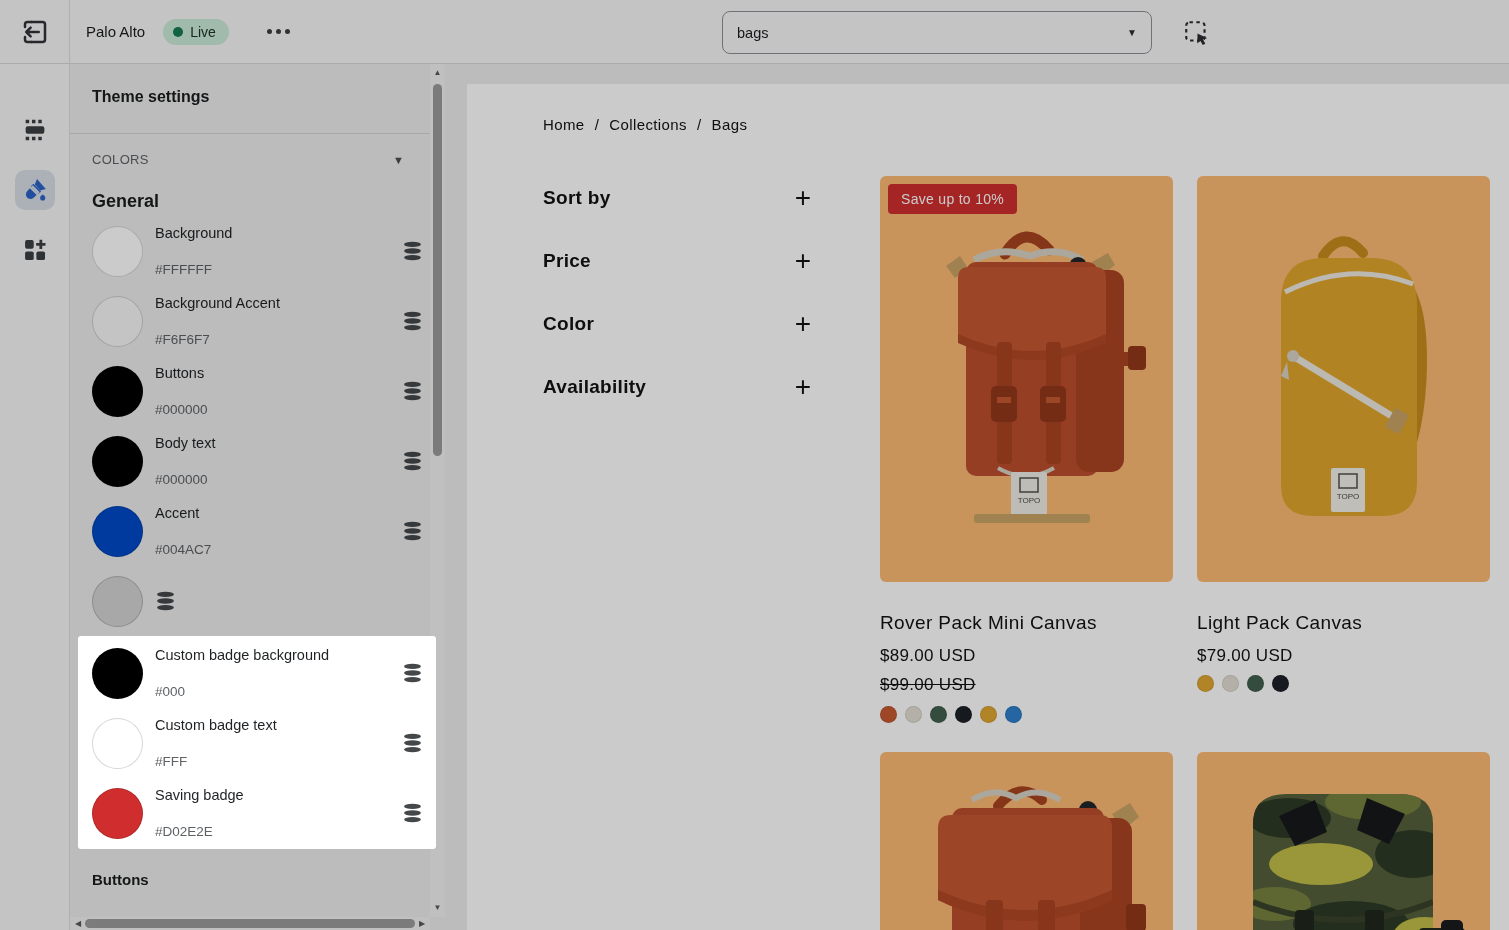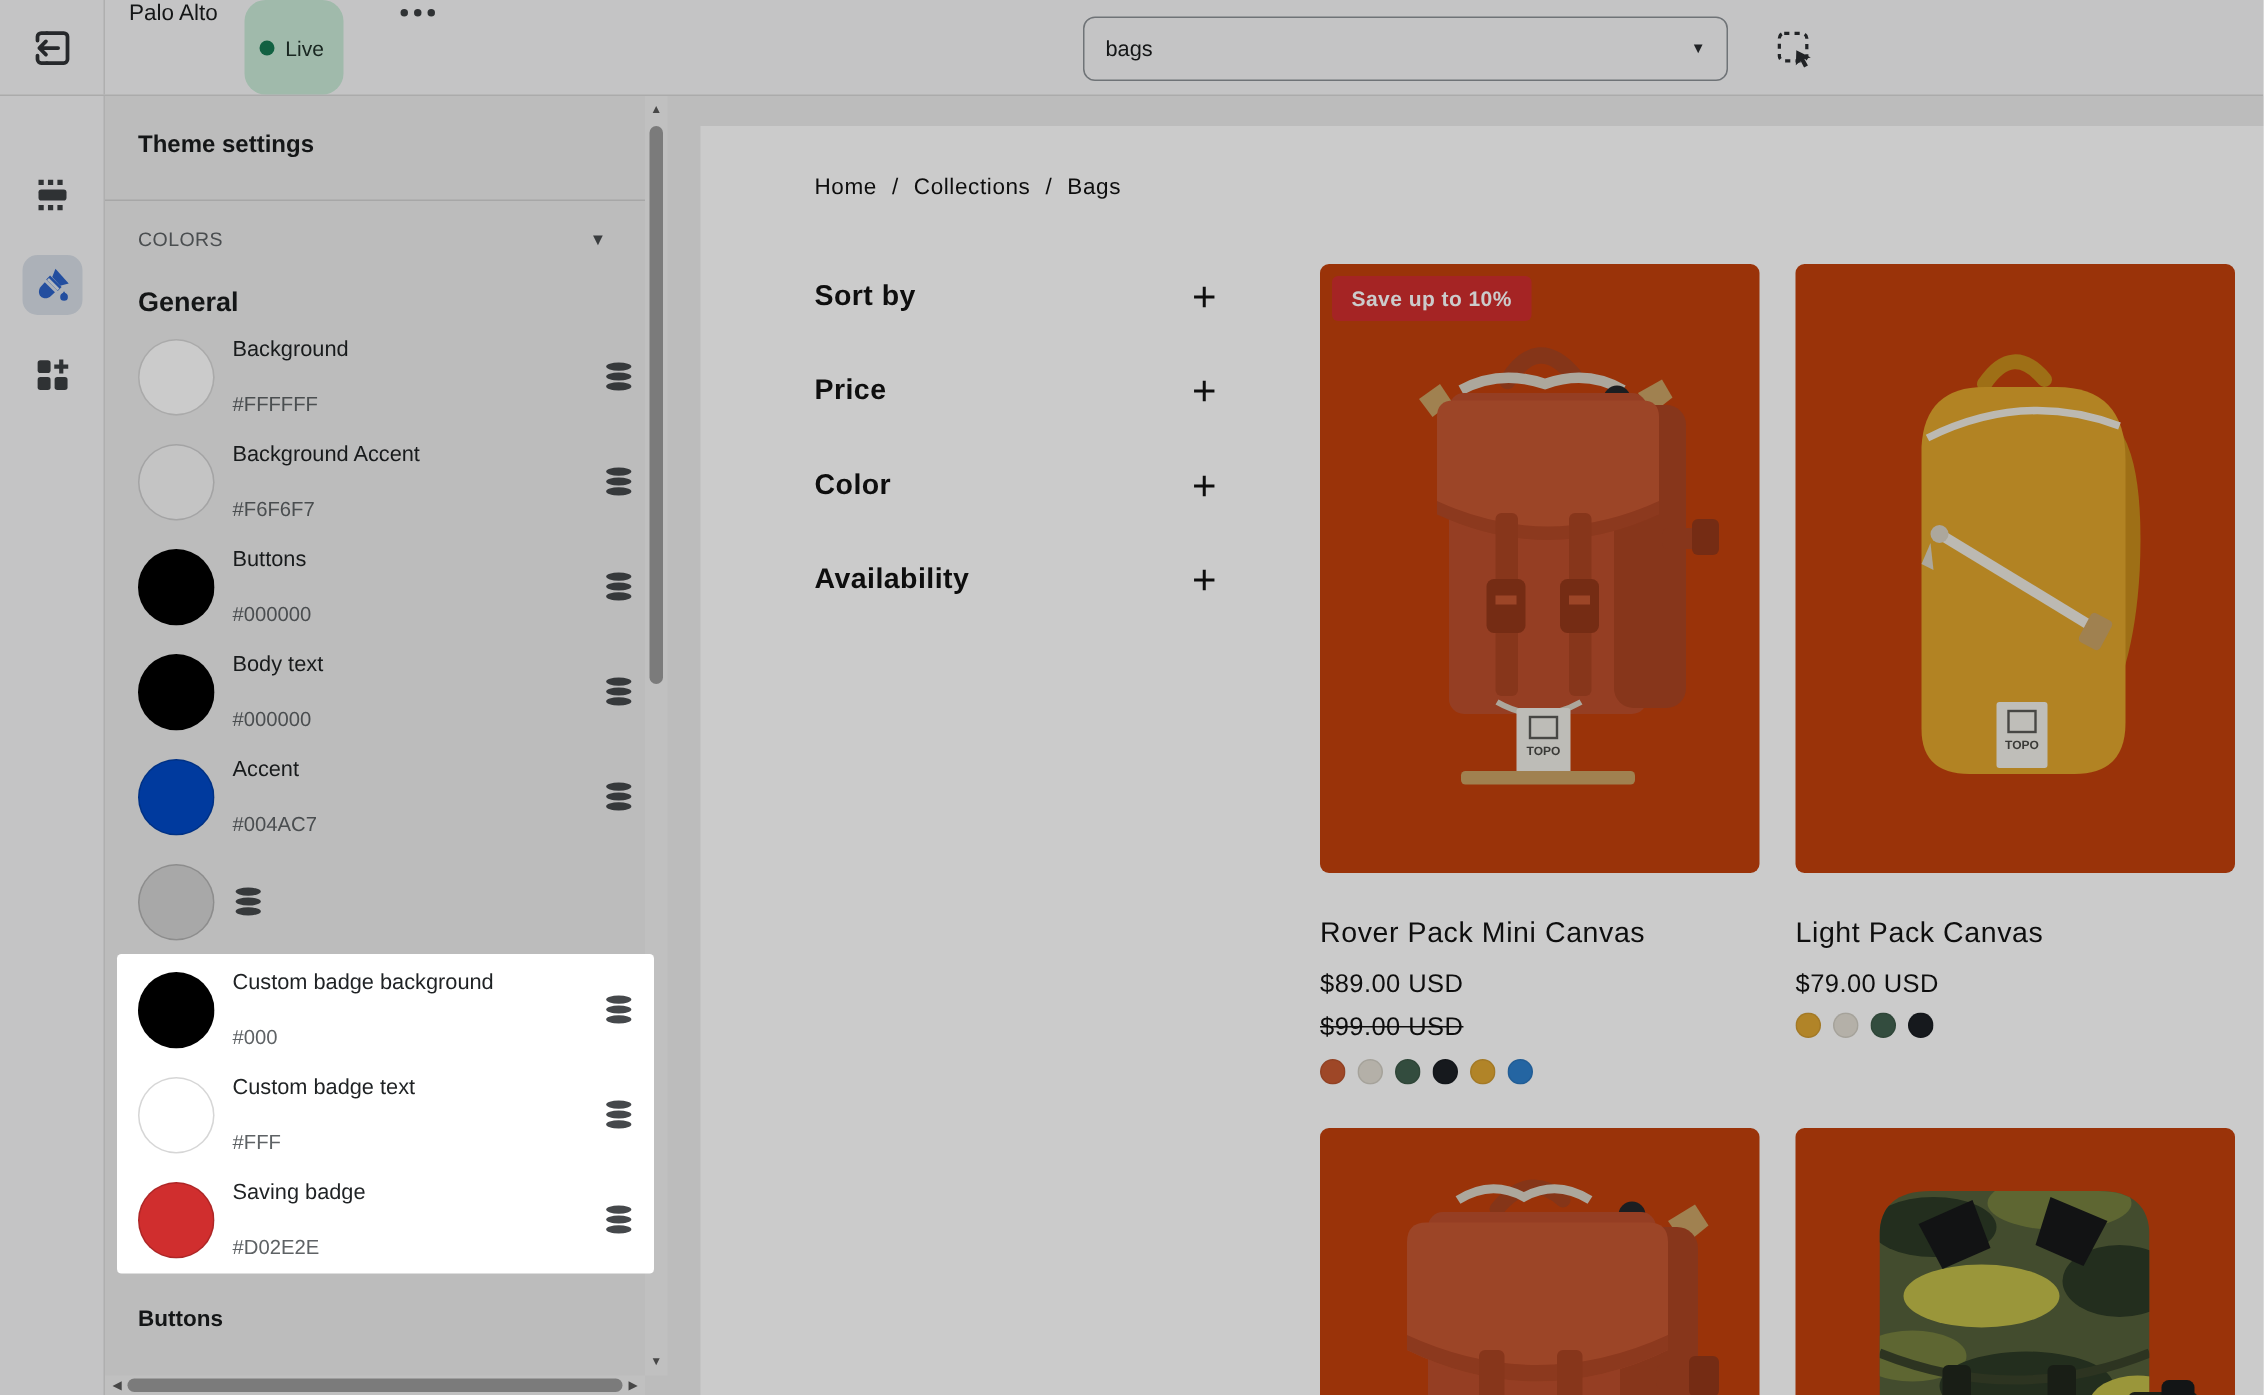--- a/index.html
+++ b/index.html
@@ -4,21 +4,21 @@
 <style>
   * { box-sizing: border-box; margin: 0; padding: 0; }
   html,body { width:1509px; height:930px; overflow:hidden; }
   body { font-family:"Liberation Sans","DejaVu Sans",sans-serif; background:#ececec; color:#1c1e20; }
   .root { position:relative; width:1509px; height:930px; background:#ececec; }
 
   
   .topbar { position:absolute; left:0; top:0; width:1509px; height:64px; background:#f7f7f8; border-bottom:1px solid #d7d7d7; }
   .topbar-left { position:absolute; left:0; top:0; width:70px; height:63px; border-right:1px solid #dcdcdc; display:flex; align-items:center; justify-content:center; }
   .exit-btn { width:34px; height:34px; border:none; background:transparent; cursor:pointer; display:flex; align-items:center; justify-content:center; }
-  .theme-meta { position:absolute; left:86px; top:0; height:63px; display:flex; gap:18px; }
+  .theme-meta { position:absolute; left:86px; top:0; height:63px; display:flex; align-items:center; gap:18px; }
   .theme-name { font-size:15px; font-weight:500; color:#1a1c1d; }
   .live-badge { display:inline-flex; align-items:center; gap:7px; background:#c9ead7; border-radius:14px; padding:5px 13px 5px 10px; font-size:14px; color:#20312a; }
   .live-dot { width:10px; height:10px; border-radius:50%; background:#177a53; }
   .more-dots { border:none; background:transparent; cursor:pointer; display:inline-flex; gap:4px; margin-left:14px; padding:6px; }
   .more-dots i { width:5px; height:5px; border-radius:50%; background:#3c3f42; }
   .page-dropdown { position:absolute; left:722px; top:11px; width:430px; height:43px; border:1px solid #8c9196; border-radius:8px; display:flex; align-items:center; padding:0 14px; cursor:pointer; background:transparent; }
   .page-dropdown .value { font-size:14.5px; color:#1a1c1d; flex:1; text-align:left; }
   .dd-caret { font-size:10px; color:#2a2d30; }
   .selector-btn { position:absolute; left:1183px; top:18px; width:30px; height:30px; border:none; background:transparent; cursor:pointer; }
 
@@ -58,21 +58,21 @@
   
   .canvas { position:absolute; left:467px; top:84px; width:1042px; height:846px; background:#ffffff; overflow:hidden; }
   .breadcrumb { position:absolute; left:76px; top:32px; font-size:15px; letter-spacing:.4px; color:#121212; display:flex; gap:10px; }
   .breadcrumb .crumb { cursor:pointer; }
   .breadcrumb .sep { color:#121212; }
   .filters { position:absolute; left:76px; top:94px; width:268px; }
   .filter-row { display:flex; align-items:center; justify-content:space-between; height:40px; margin-bottom:23px; cursor:pointer; }
   .filter-label { font-size:19px; font-weight:700; letter-spacing:.3px; color:#121212;text-align:center; }
   .plus-icon { font-size:28px; font-weight:300; color:#121212; line-height:20px; }
 
-  .card { position:absolute; width:293px; background:#c2410c; border-radius:6px; overflow:hidden; cursor:pointer;font-weight:bold; }
+  .card { position:absolute; width:293px; background:#fdba74; border-radius:6px; overflow:hidden; cursor:pointer; }
   .card.r1 { top:92px; height:406px; }
   .card.c1 { left:413px; } .card.c2 { left:730px; }
   .card.r2 { top:668px; height:262px; }
   .sale-badge { position:absolute; left:8px; top:8px; z-index:2; background:#d02e2e; color:#ffffff; font-size:14px; letter-spacing:.3px; padding:7px 13px; border-radius:4px; }
   .product-info { position:absolute; width:300px; }
   .p-info1 { left:413px; top:528px; } .p-info2 { left:730px; top:528px; }
   .p-title { font-size:19px; font-weight:500; letter-spacing:.4px; color:#121212; margin-bottom:12px; cursor:pointer; }
   .p-price { font-size:17px; letter-spacing:.3px; color:#121212; margin-bottom:9px; }
   .p-compare { font-size:17px; letter-spacing:.3px; color:#121212; text-decoration:line-through; margin-bottom:11px; }
   .dots { display:flex; gap:8px; margin-top:2px; }

